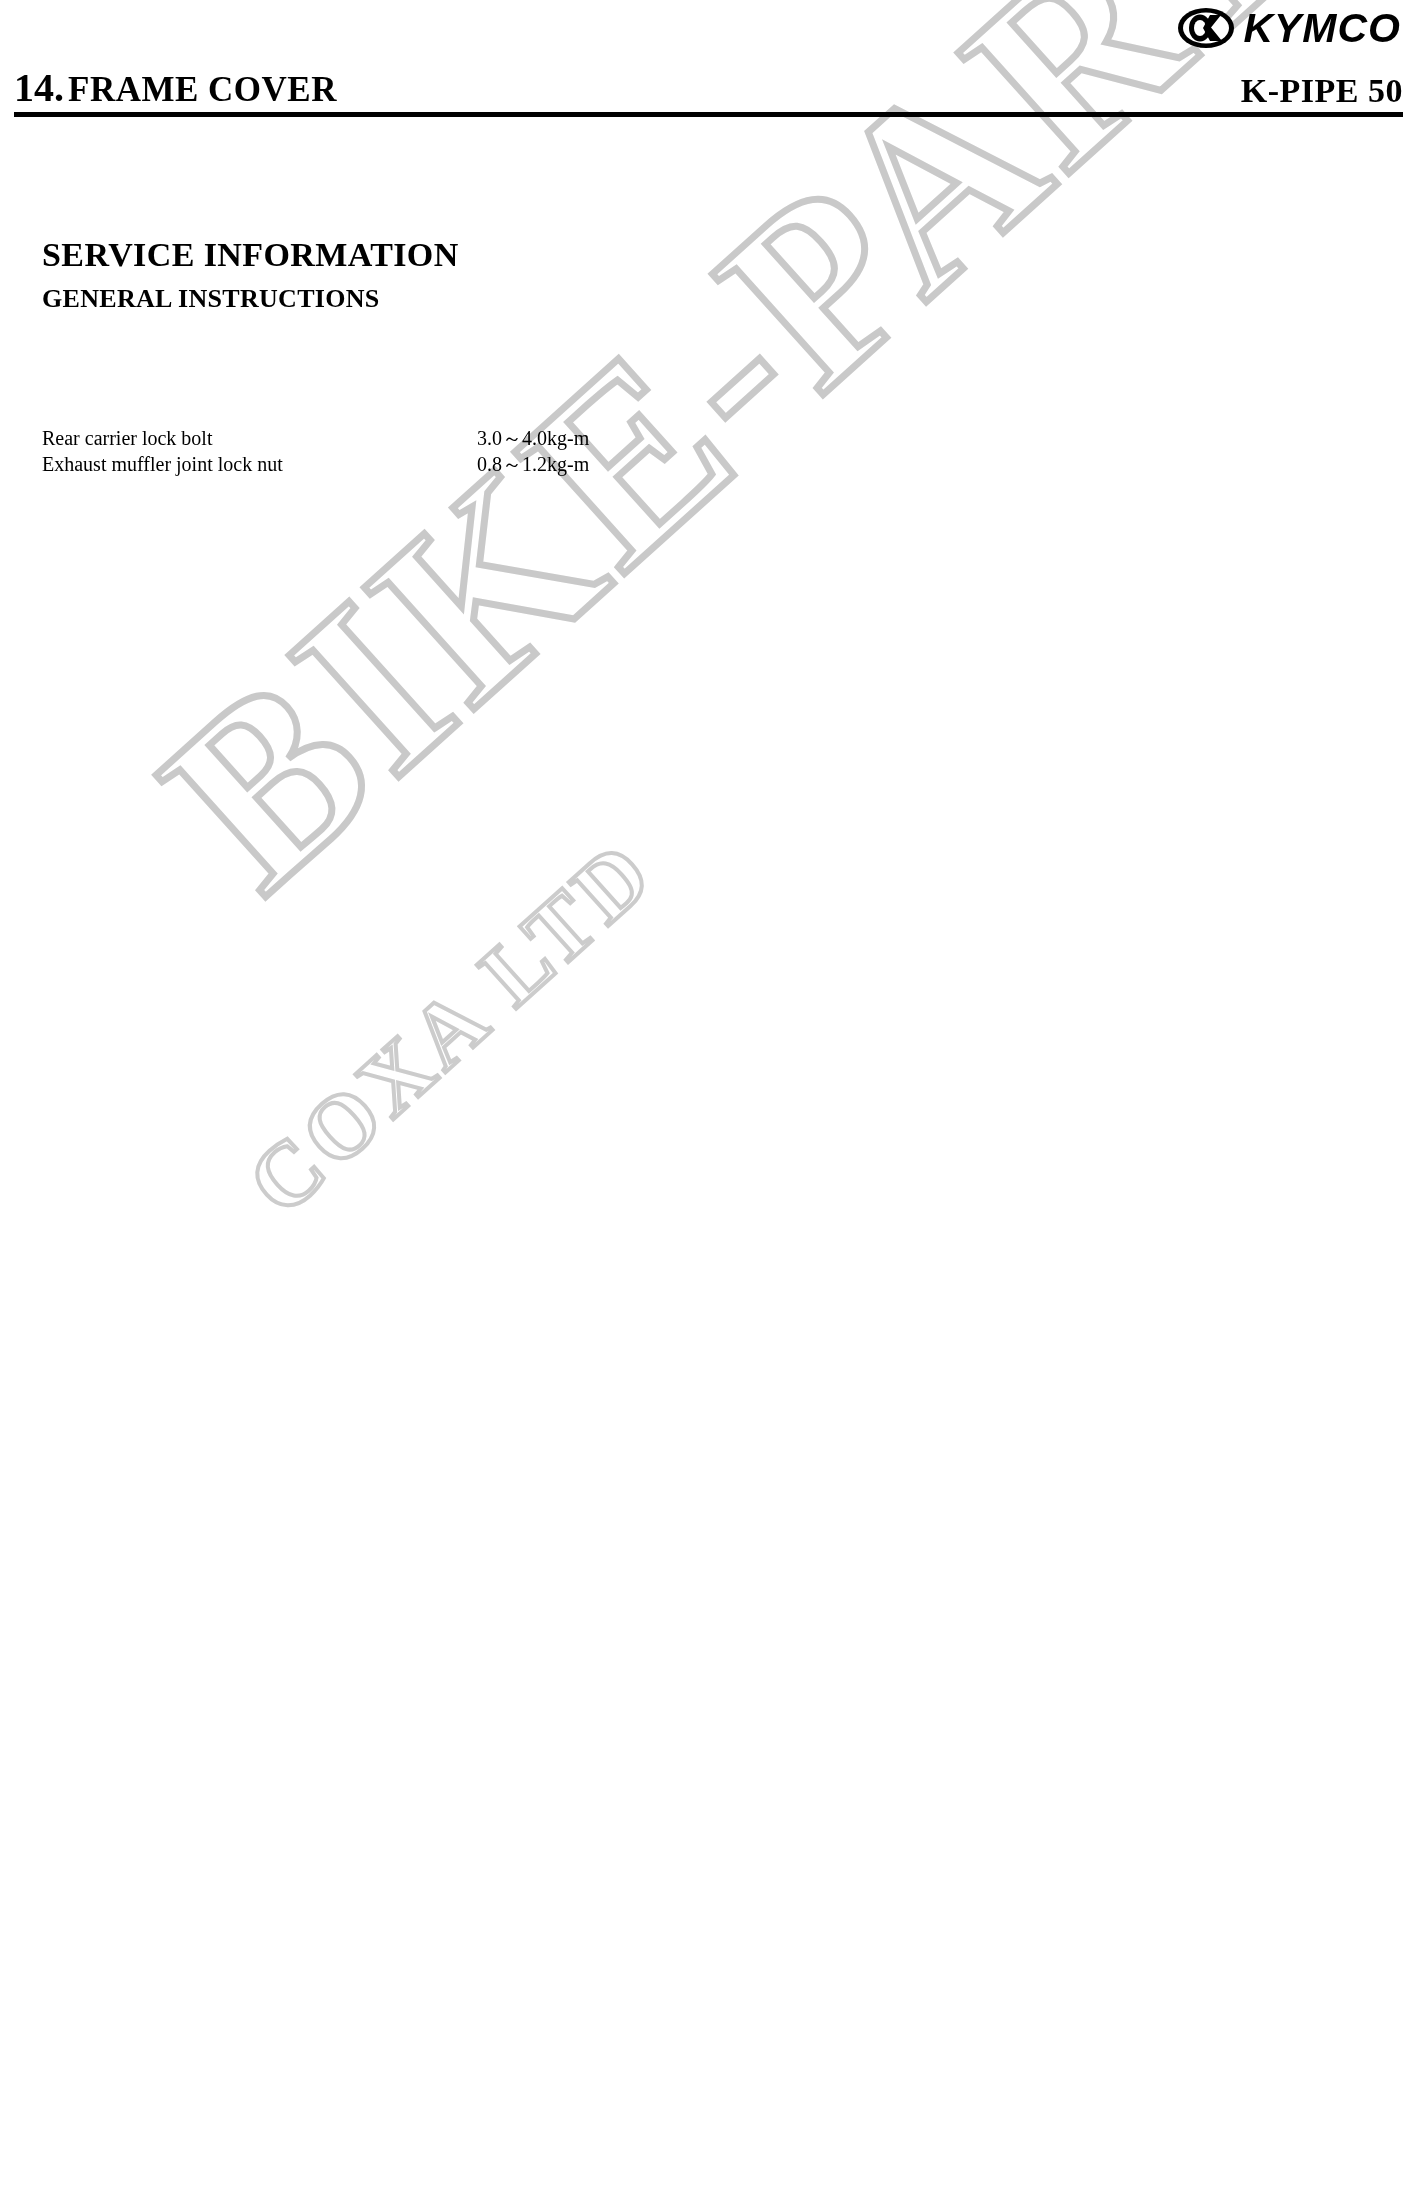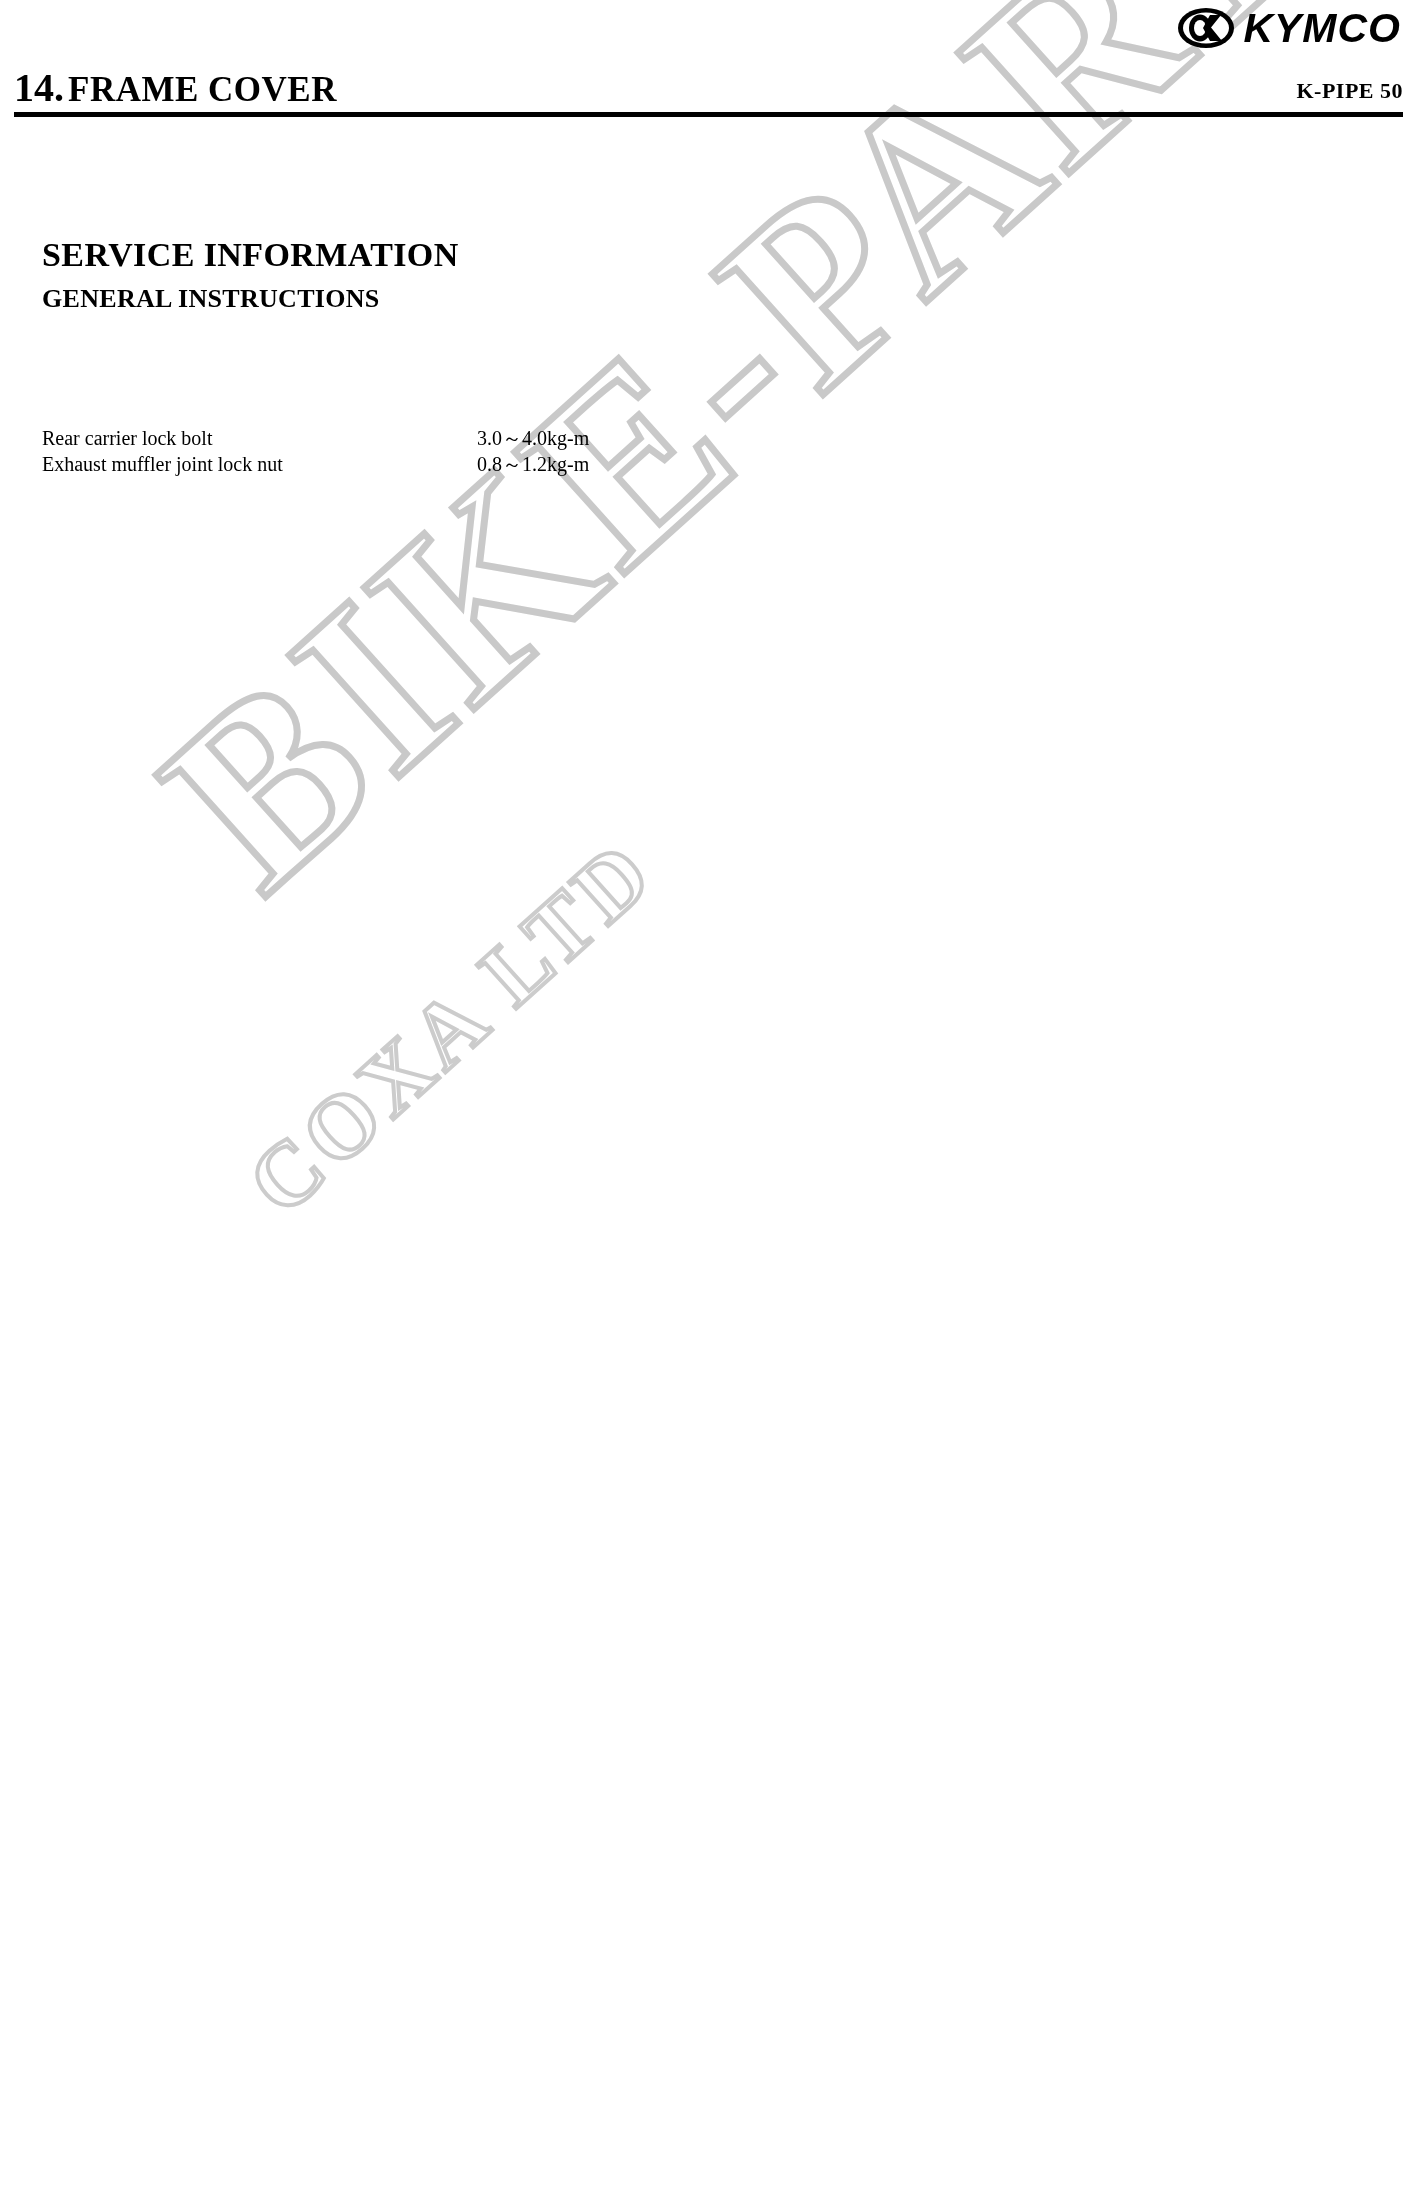--- a/index.html
+++ b/index.html
@@ -63,21 +63,21 @@
     font-size: 35px;
     font-weight: bold;
     letter-spacing: 0.5px;
     line-height: 44px;
   }
   .model-name {
     position: absolute;
     right: 0;
     top: 10px;
     font-family: "Liberation Serif", serif;
-    font-size: 22px;
+    font-size: 34px;
     font-weight: bold;
     letter-spacing: 0.5px;
     line-height: 30px;
   }
   .header-rule {
     position: absolute;
     top: 112px;
     left: 14px;
     right: 14px;
     height: 5px;

